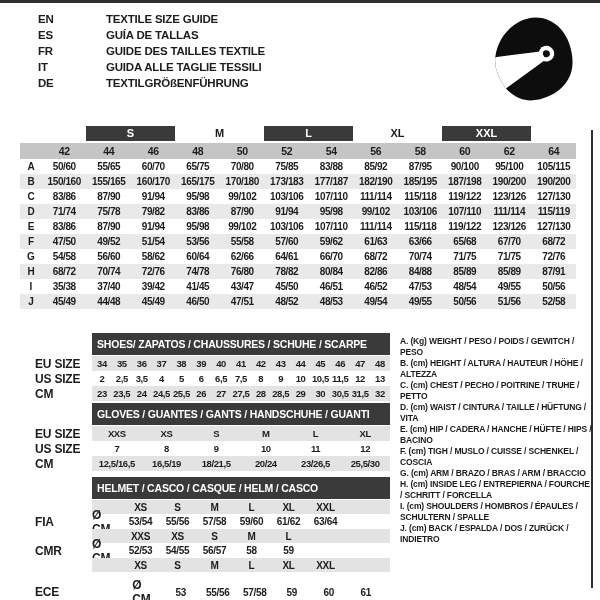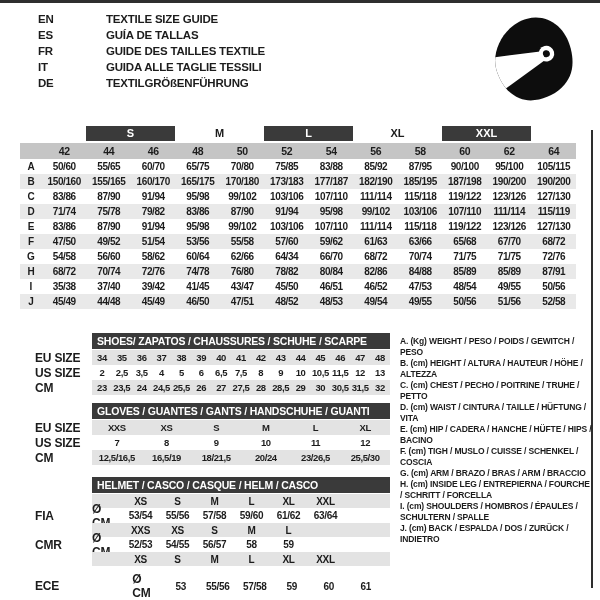--- a/index.html
+++ b/index.html
@@ -29,21 +29,21 @@
   .num-row{display:flex;height:16px;background:#c5c5c5;align-items:center;}
   .num-row .cell{font-size:10.5px;}
   .letter-cell{width:22px;text-align:center;font-size:10px;}
   .cell{flex:1;text-align:center;font-size:10px;letter-spacing:-0.4px;white-space:nowrap;}
   .t-row{display:flex;height:15px;align-items:center;}
   .t-row.shade{background:#e9e9e9;}
 
   
   .bt{left:35px;width:355px;}
   .bt-row{display:flex;height:15px;}
-  .bt-row.title{height:16px;margin-bottom:1px;}
+  .bt-row.title{height:22px;margin-bottom:1px;}
   .bt-label{width:57px;font-size:12px;display:flex;align-items:center;letter-spacing:-0.2px;}
   .bt-title{width:298px;background:#3a3a3a;color:#fff;font-size:10.5px;
             display:flex;align-items:center;padding-left:5px;box-sizing:border-box;
             letter-spacing:-0.2px;white-space:nowrap;}
   .bt-content{width:298px;display:flex;align-items:center;}
   .bt-content.shade2{background:#e3e3e3;}
   .bt-cell{flex:1;text-align:center;font-size:9.5px;letter-spacing:-0.4px;white-space:nowrap;}
   
   .h-size-row{height:14px;}
   .h-val-row{height:15px;}
@@ -218,21 +218,21 @@
       <div class="cell">67/70</div>
       <div class="cell">68/72</div>
     </div>
     <div class="t-row">
       <div class="letter-cell">G</div>
       <div class="cell">54/58</div>
       <div class="cell">56/60</div>
       <div class="cell">58/62</div>
       <div class="cell">60/64</div>
       <div class="cell">62/66</div>
-      <div class="cell">64/34</div>
+      <div class="cell">64/61</div>
       <div class="cell">66/70</div>
       <div class="cell">68/72</div>
       <div class="cell">70/74</div>
       <div class="cell">71/75</div>
       <div class="cell">71/75</div>
       <div class="cell">72/76</div>
     </div>
     <div class="t-row shade">
       <div class="letter-cell">H</div>
       <div class="cell">68/72</div>

